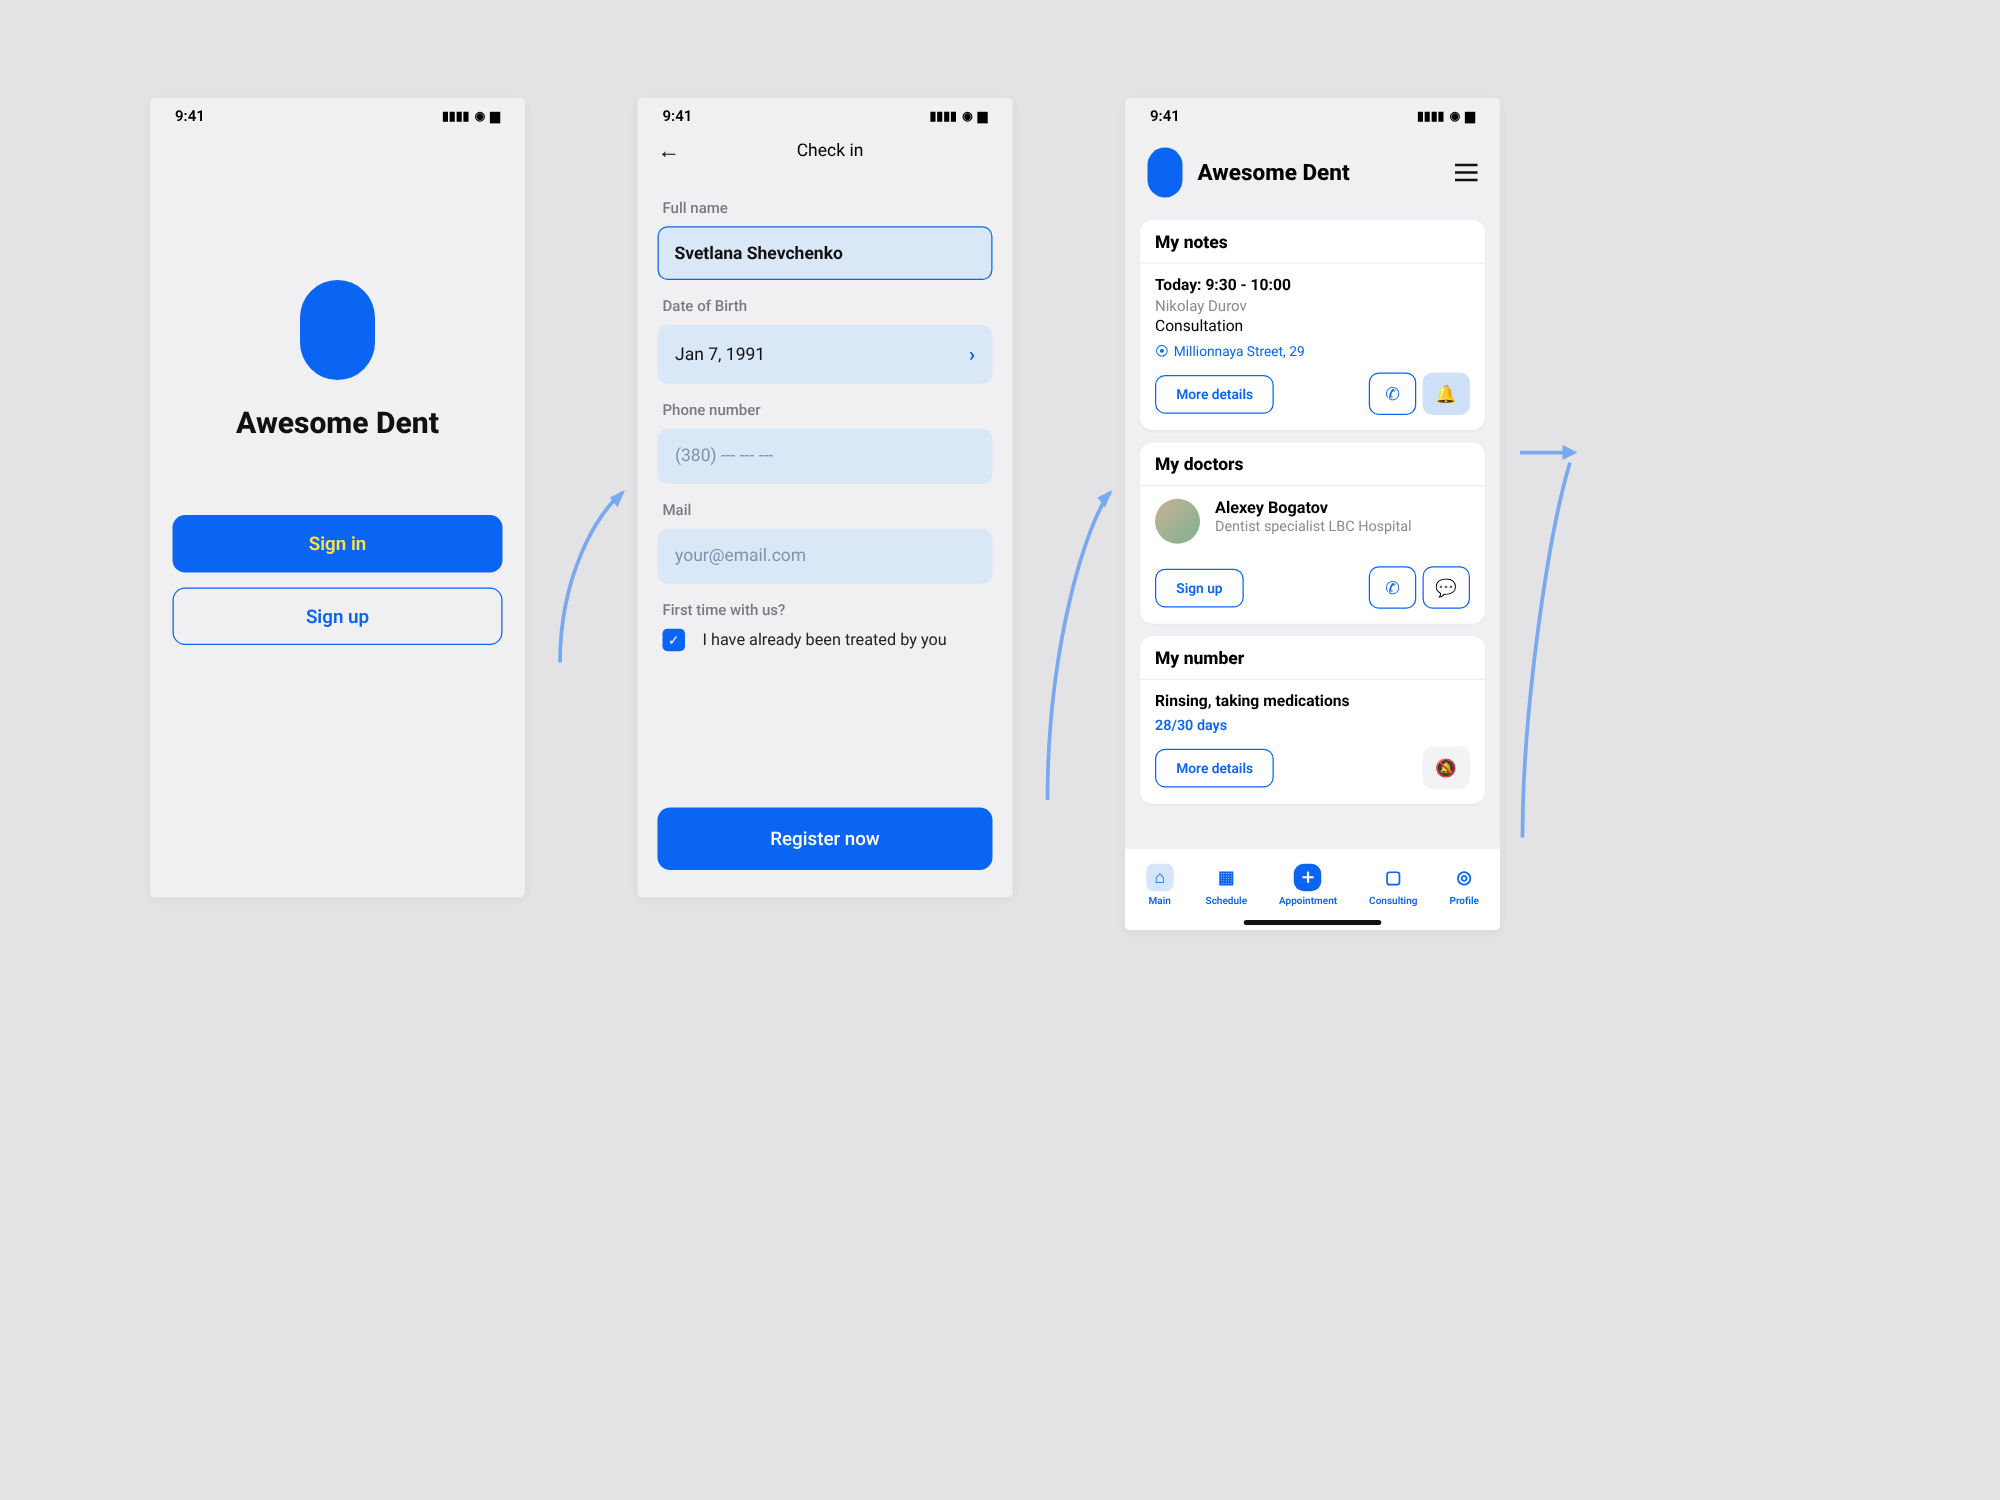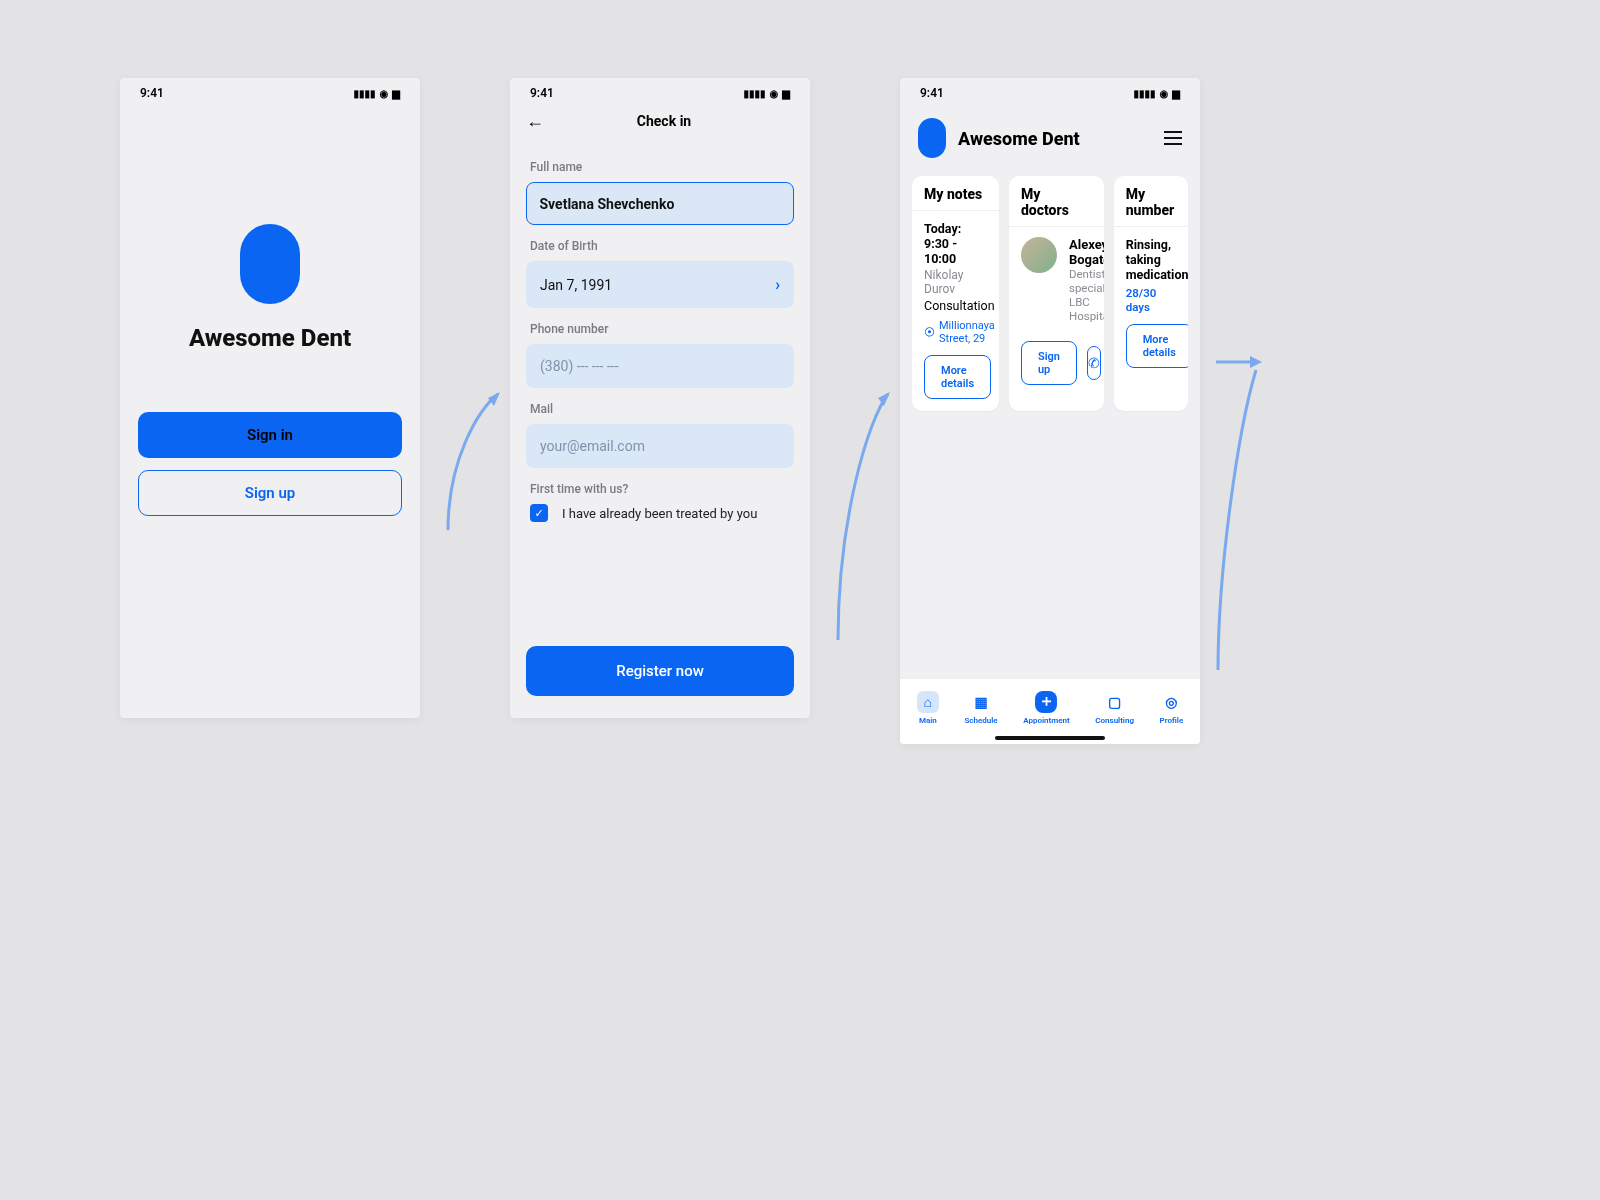--- a/index.html
+++ b/index.html
@@ -45,21 +45,21 @@
     text-align: center;
     font-size: 24px;
     font-weight: 800;
     color: #111;
     margin-bottom: 60px;
   }
   .btn-primary {
     display:block;
     margin: 0 18px 12px 18px;
     background: #0a66f2;
-    color: #000000;
+    color: #fde047;
     text-align: center;
     padding: 14px 0;
     border-radius: 10px;
     font-weight: 600;
     font-size: 15px;
   }
   .btn-outline {
     display:block;
     margin: 0 18px;
     border: 1px solid #0a66f2;
@@ -72,21 +72,21 @@
     background: transparent;
   }
 
   .header2 {
     display:flex;
     align-items:center;
     padding: 6px 16px 14px 16px;
     gap: 8px;
   }
   .header2 .back { font-size: 18px; font-weight: 600; }
-  .header2 .title { flex:1; text-align:center; font-weight:700; font-size:14px; margin-right:18px; }
+  .header2 .title { flex:1; text-align:center; font-weight:400; font-size:14px; margin-right:18px; }
 
   .form { padding: 0 16px; }
   .label { font-size: 12px; color: #7a7a82; margin: 14px 0 8px 4px; font-weight:500; }
   .input {
     background: #dae7f6;
     border-radius: 8px;
     padding: 14px 14px;
     font-size: 14px;
     color: #111;
     display:flex;
@@ -108,21 +108,21 @@
     font-size:15px;font-weight:500;
   }
 
   
   .header3 {
     display:flex;align-items:center;gap:12px;padding:14px 18px 18px 18px;
   }
   .header3 .brand-title { font-size:18px; font-weight:800; flex:1; }
   .hamburger { display:flex;flex-direction:column;gap:4px; }
   .hamburger span { width:18px;height:2px;background:#111;display:block; }
-  .cards { padding: 0 12px; display:flex;flex-direction:row;gap:10px; }
+  .cards { padding: 0 12px; display:flex;flex-direction:column;gap:10px; }
   .card { background:#fff;border-radius:10px;box-shadow:0 1px 2px rgba(0,0,0,0.04); overflow:hidden; }
   .card-head { padding:10px 12px 8px 12px;font-weight:800;font-size:14px;border-bottom:1px solid #eee; }
   .card-body { padding:10px 12px 12px 12px; font-size:12px; }
   .muted { color:#8a8a92; }
   .addr { color:#0a66f2; font-size:11px; display:flex;align-items:center;gap:4px;margin-top:6px; }
   .pin { color:#0a66f2; font-size:11px; }
   .btn-row { display:flex;gap:5px;margin-top:10px;align-items:center; }
   .btn-sm {
     border:1.5px solid #0a66f2;color:#0a66f2;font-size:11px;font-weight:600;
     padding:8px 16px;border-radius:8px;

